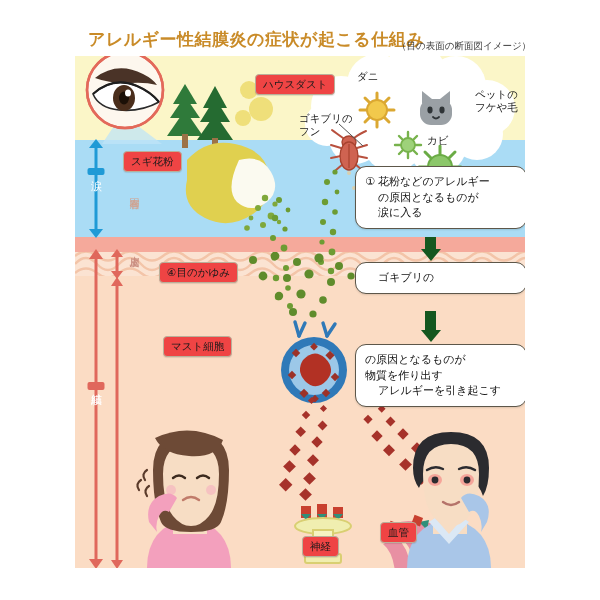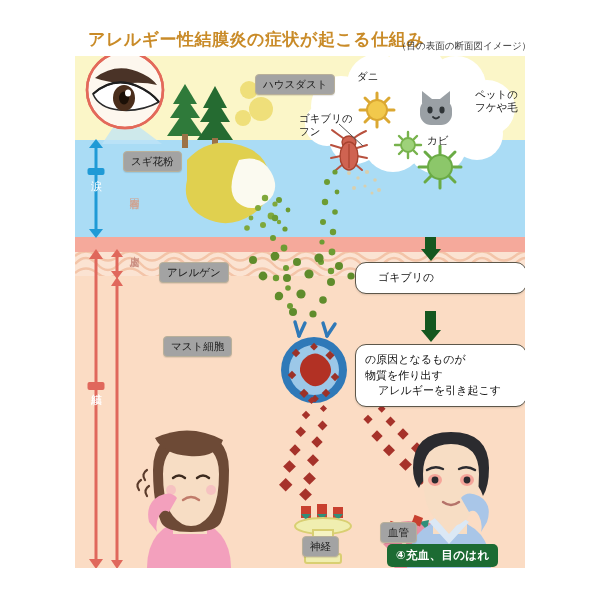--- a/index.html
+++ b/index.html
@@ -39,21 +39,21 @@
   .ahead{position:absolute;left:50%;transform:translateX(-50%);width:0;height:0;}
   .vlabel{
     position:absolute;left:50%;transform:translateX(-50%);
     writing-mode:vertical-rl;text-orientation:upright;
     font-size:11px;letter-spacing:1px;white-space:nowrap;
   }
   .vlabel.boxed{color:#fff;padding:3px 1px;border-radius:2px;}
 
   
   .chip{
-    position:absolute;background:#a3a3a3;border:1px solid #b9b09a;
+    position:absolute;background:#ef4444;border:1px solid #b9b09a;
     border-radius:4px;font-size:10.5px;color:#1a1a1a;
     padding:3px 7px;white-space:nowrap;line-height:1.2;
     box-shadow:0 1px 1px rgba(0,0,0,.10);
   }
 
   
   .step{
     position:absolute;background:#ffffff;border:1.4px solid #5d574a;
     border-radius:11px;font-size:11px;color:#111;line-height:1.42;
     padding:7px 9px;box-shadow:0 1px 2px rgba(0,0,0,.12);
@@ -457,49 +457,53 @@
 
     <div class="vaxis" style="left:32px;top:222px;width:20px;height:290px;">
       <div class="vline" style="top:8px;height:274px;background:#e0685c;"></div>
       <div class="ahead" style="top:-1px;border-left:6px solid transparent;border-right:6px solid transparent;border-bottom:9px solid #e0685c;"></div>
       <div class="ahead" style="bottom:-1px;border-left:6px solid transparent;border-right:6px solid transparent;border-top:9px solid #e0685c;"></div>
     </div>
     <div class="vlabel" style="left:52px;top:134px;transform:none;color:#d0a290;font-size:10px;">固有層</div>
 
     <div class="chip" style="left:48px;top:95px;">スギ花粉</div>
     <div class="chip" style="left:180px;top:18px;">ハウスダスト</div>
-    <div class="chip" style="left:84px;top:206px;">アレルゲン</div>
+    <div class="chip" style="left:84px;top:206px;">④目のかゆみ</div>
     <div class="chip" style="left:88px;top:280px;">マスト細胞</div>
     <div class="chip" style="left:227px;top:480px;">神経</div>
     <div class="chip" style="left:305px;top:466px;">血管</div>
 
     <div class="abs" style="left:282px;top:14px;font-size:10.5px;color:#1a1a1a;">ダニ</div>
     <div class="abs" style="left:400px;top:32px;font-size:10.5px;color:#1a1a1a;line-height:1.25;">
       <span style="display:block;">ペットの</span>
       <span style="display:block;">フケや毛</span>
     </div>
     <div class="abs" style="left:224px;top:56px;font-size:10.5px;color:#1a1a1a;line-height:1.25;">
       <span style="display:block;">ゴキブリの</span>
       <span style="display:block;">フン</span>
     </div>
     <div class="abs" style="left:352px;top:78px;font-size:10.5px;color:#1a1a1a;">カビ</div>
 
     <svg class="abs" style="left:262px;top:66px;width:30px;height:26px;" viewBox="0 0 30 26">
       <line x1="2" y1="2" x2="26" y2="24" stroke="#555" stroke-width="1"></line>
     </svg>
 
+    <div class="step" style="left:280px;top:110px;width:152px;">
+      <span class="ln">① 花粉などのアレルギー</span>
+      <span class="ln ind">の原因となるものが</span>
+      <span class="ln ind">涙に入る</span>
+    </div>
     <div class="arrowdn" style="left:350px;top:181px;height:13px;"></div>
 
     <div class="step" style="left:280px;top:206px;width:152px;">
       <span class="ln ind">ゴキブリの</span>
     </div>
     <div class="arrowdn" style="left:350px;top:255px;height:20px;"></div>
 
     <div class="step" style="left:280px;top:288px;width:152px;">
       <span class="ln">の原因となるものが</span>
       <span class="ln">物質を作り出す</span>
       <span class="ln ind">アレルギーを引き起こす</span>
     </div>
 
-    <div class="banner" style="left:312px;top:488px;">④充血、目のはれ</div>
 
   </div>
 </div>
 
 </body></html>

